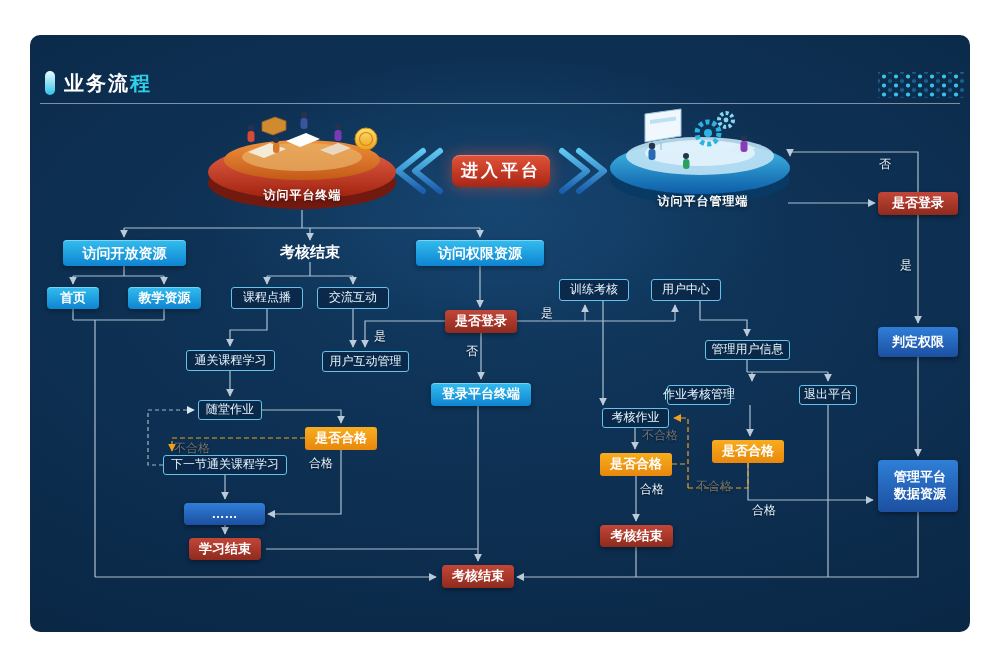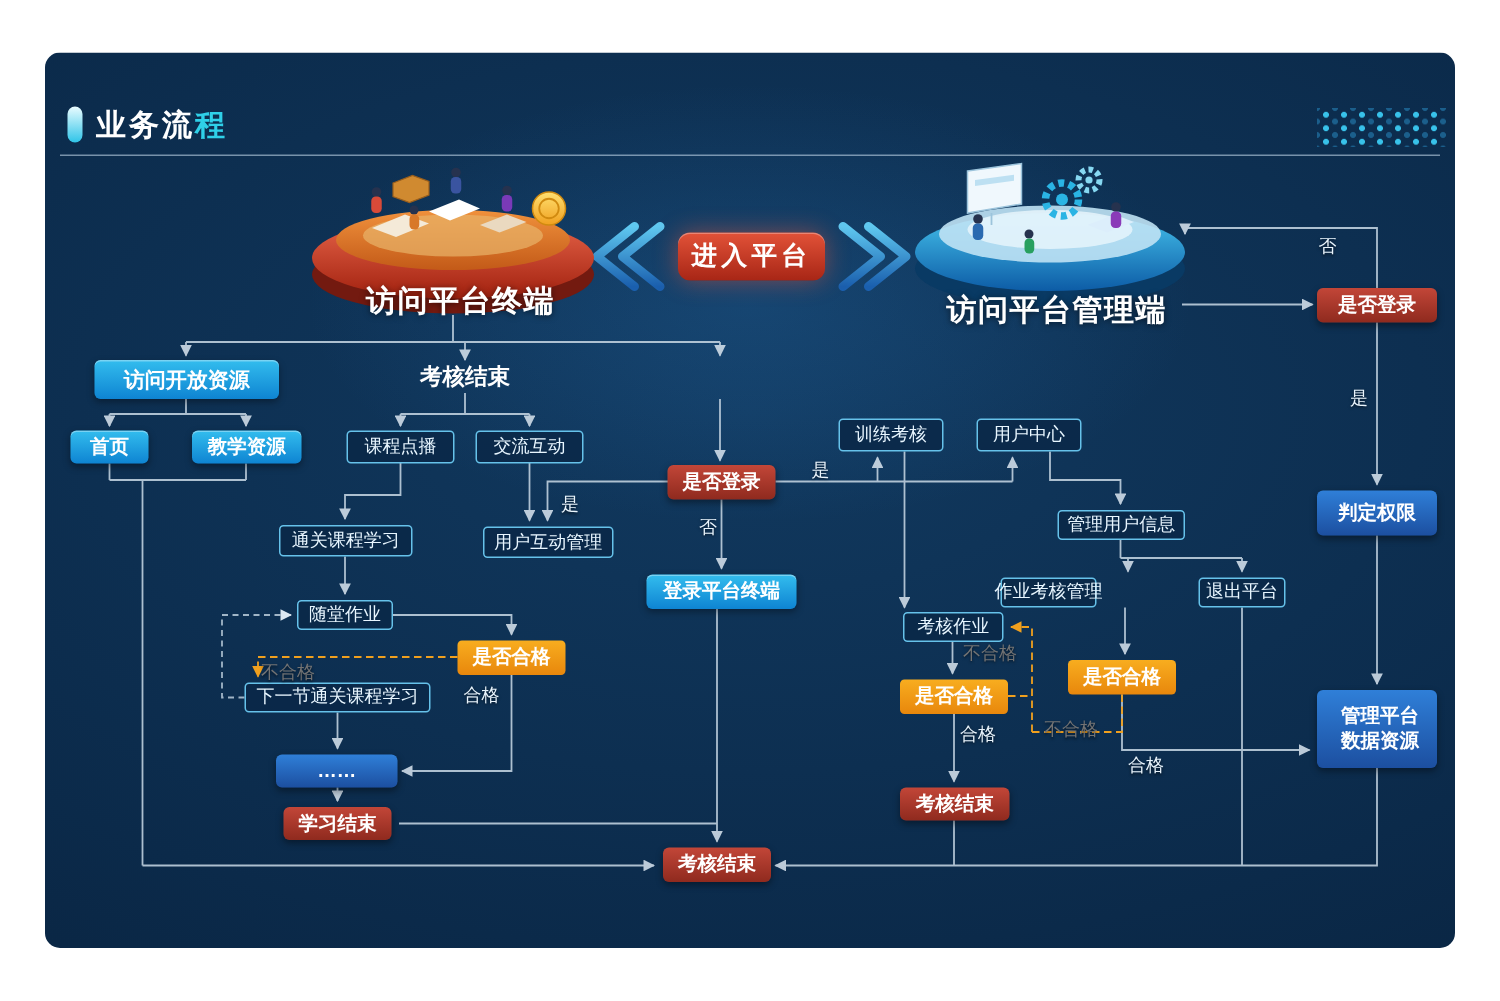--- a/index.html
+++ b/index.html
@@ -28,21 +28,21 @@
      box-shadow:0 2px 5px rgba(0,0,0,.4)}
   .n-orange{background:linear-gradient(180deg,#f8ad1f,#e8870c);border-radius:3px;font-weight:bold;font-size:13px}
   .n-blue{background:linear-gradient(180deg,#2f7fd8,#1c4fa0);border-radius:4px;font-weight:bold;font-size:13px;
      box-shadow:0 2px 5px rgba(0,0,0,.4)}
   .wrap{white-space:normal;padding:0 12px}
   .n-plain{background:transparent;font-weight:bold;font-size:15px;color:#ffffff}
   .n-enter{background:linear-gradient(180deg,#e25238,#a82616);border-radius:8px;font-weight:bold;font-size:17px;
      letter-spacing:3px;box-shadow:0 0 16px rgba(255,90,55,.45), inset 0 1px 0 rgba(255,255,255,.3)}
   .lbl{position:absolute;z-index:3;font-size:12px;color:#eaf5fd;text-shadow:0 1px 2px rgba(0,0,0,.6)}
   .lbl.orange{color:#737373}
-  .illus-label{position:absolute;z-index:3;color:#fff;font-weight:bold;font-size:20px;text-align:right;
+  .illus-label{position:absolute;z-index:3;color:#fff;font-weight:bold;font-size:12px;text-align:center;
      text-shadow:0 1px 4px rgba(0,0,0,.6);letter-spacing:1px}
 </style>
 </head>
 <body>
 
 <div class="page">
   <div class="slide"></div>
 
   <svg class="wires" width="1000" height="667" viewBox="0 0 1000 667">
     <defs>
@@ -204,20 +204,21 @@
   <div class="hd-line"></div>
   <div class="dots"></div>
 
   <div class="illus-label" style="left:235px;top:187px;width:135px">访问平台终端</div>
   <div class="illus-label" style="left:628px;top:193px;width:150px">访问平台管理端</div>
 
   <div class="n n-enter" style="left:452px;top:155px;width:98px;height:32px">进入平台</div>
 
   <div class="n n-cyan f14" style="left:63px;top:240px;width:123px;height:26px">访问开放资源</div>
   <div class="n n-plain" style="left:263px;top:242px;width:94px;height:20px">考核结束</div>
+  <div class="n n-cyan f14" style="left:416px;top:240px;width:128px;height:26px">访问权限资源</div>
   <div class="n n-cyan" style="left:47px;top:287px;width:52px;height:22px">首页</div>
   <div class="n n-cyan" style="left:128px;top:287px;width:73px;height:22px">教学资源</div>
   <div class="n n-outline" style="left:231px;top:287px;width:72px;height:22px">课程点播</div>
   <div class="n n-outline" style="left:317px;top:287px;width:72px;height:22px">交流互动</div>
   <div class="n n-red" style="left:445px;top:310px;width:72px;height:23px">是否登录</div>
   <div class="n n-outline" style="left:559px;top:279px;width:70px;height:22px">训练考核</div>
   <div class="n n-outline" style="left:651px;top:279px;width:70px;height:22px">用户中心</div>
   <div class="n n-outline" style="left:186px;top:350px;width:89px;height:21px">通关课程学习</div>
   <div class="n n-outline" style="left:322px;top:351px;width:87px;height:21px">用户互动管理</div>
   <div class="n n-cyan" style="left:431px;top:383px;width:100px;height:23px">登录平台终端</div>

